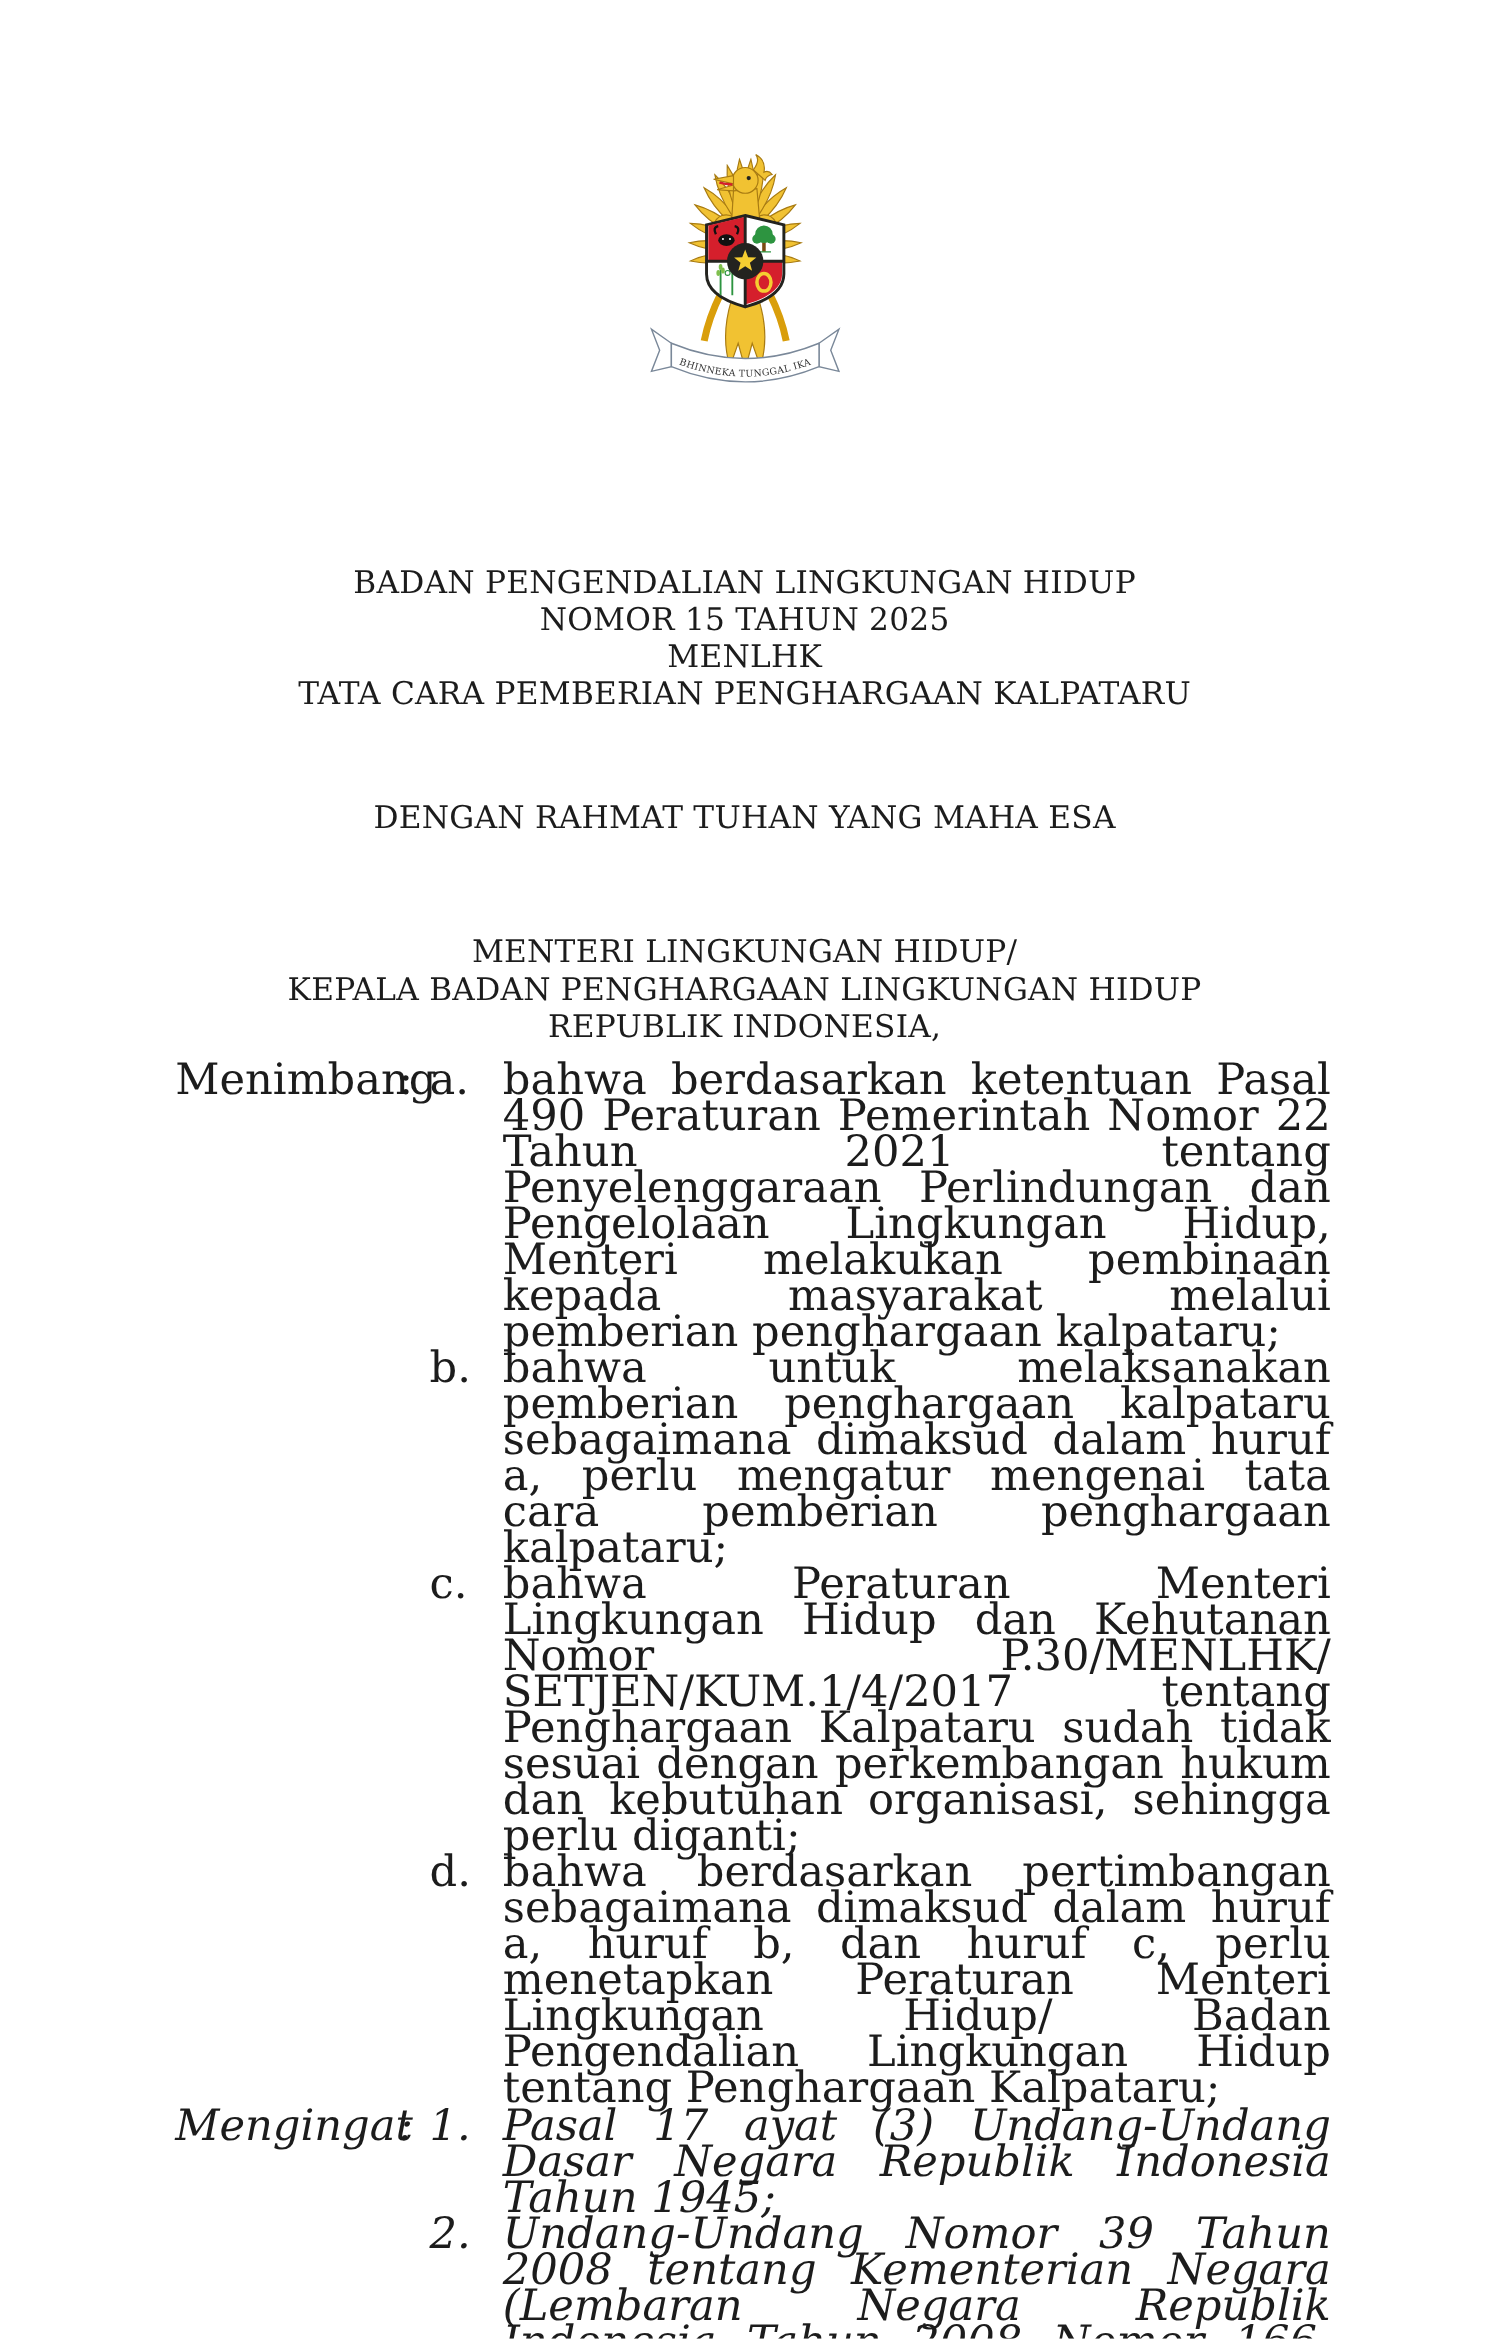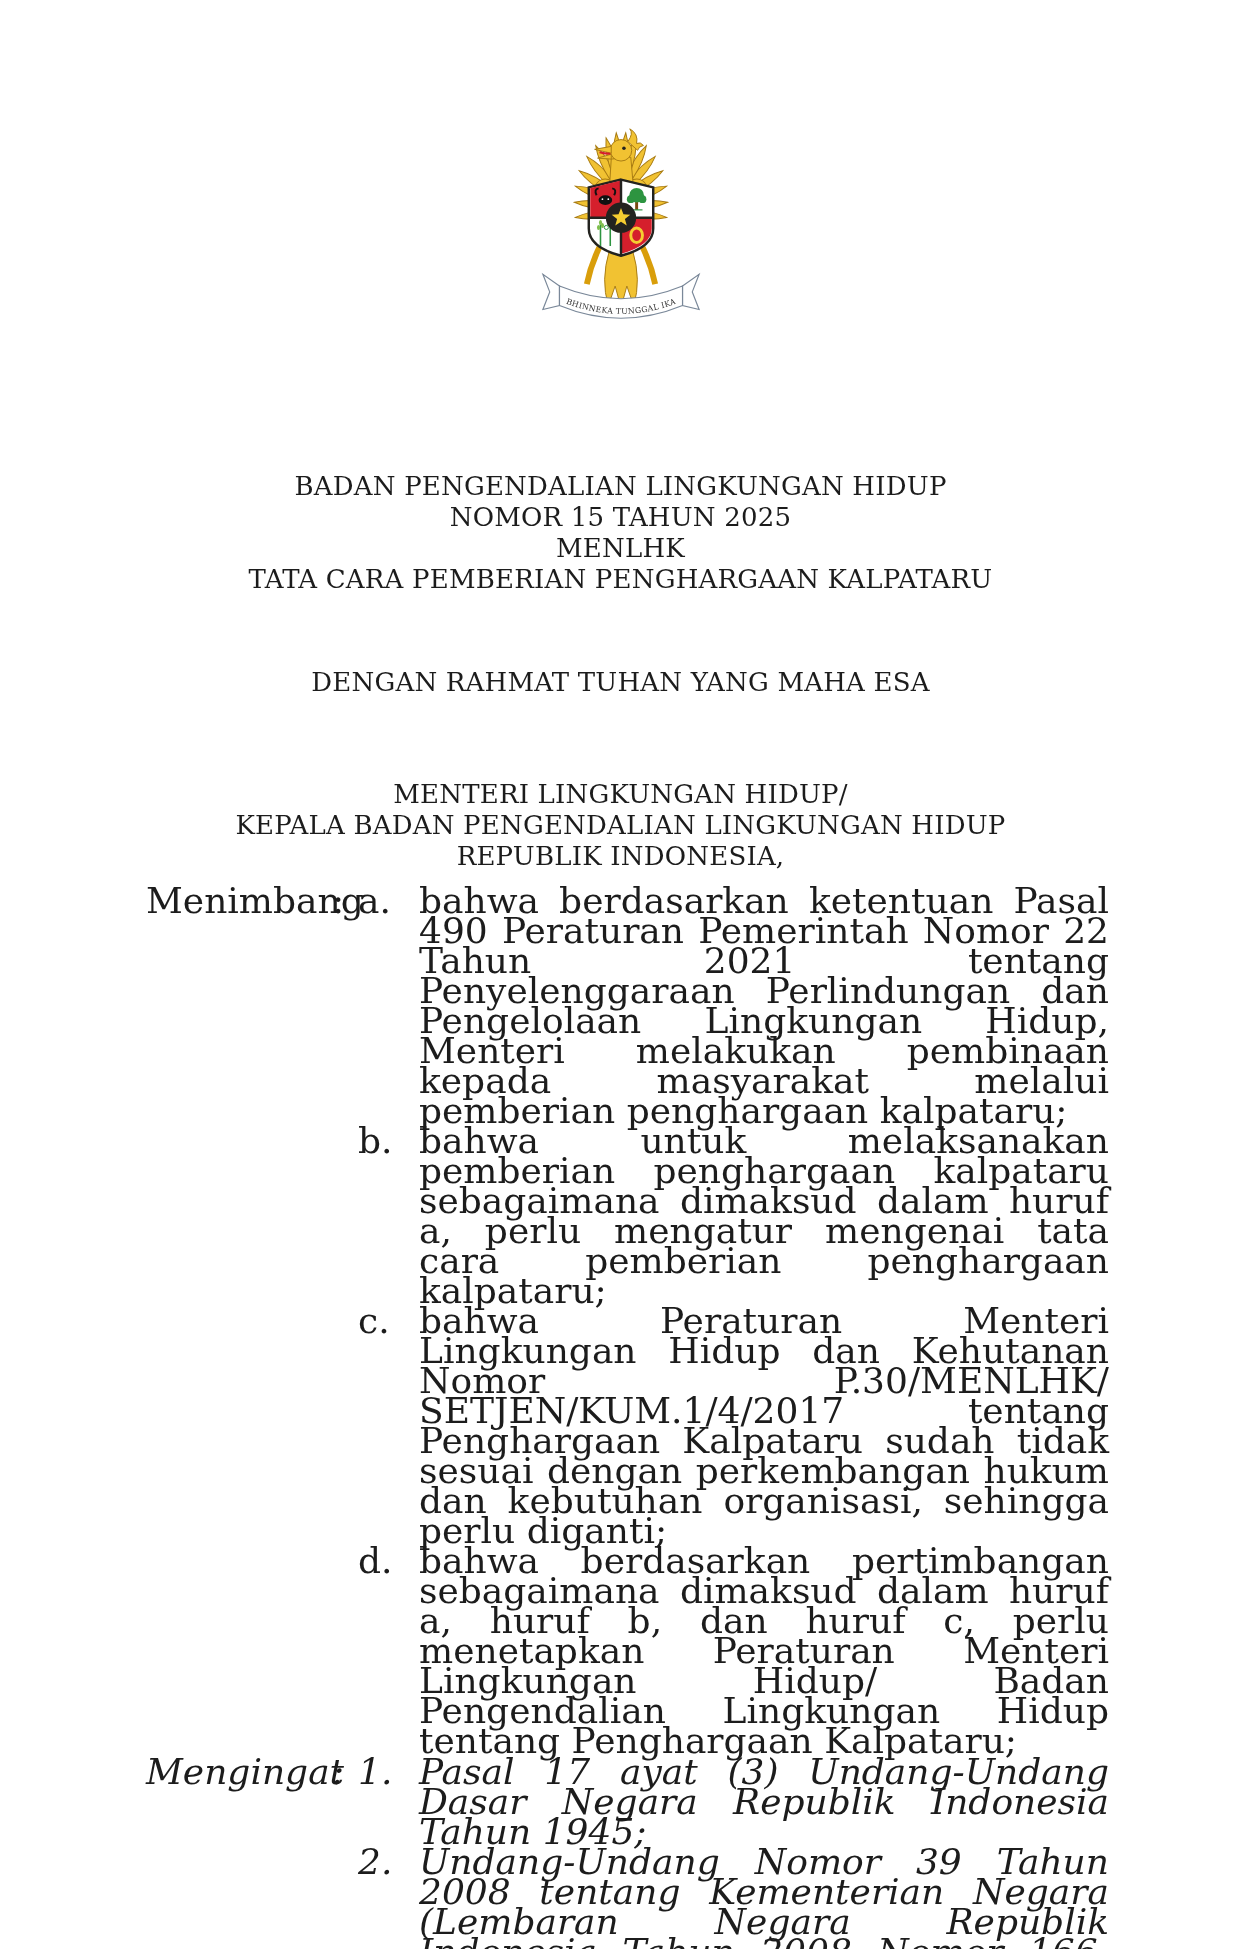--- a/index.html
+++ b/index.html
@@ -130,21 +130,21 @@
     <span class="tline">BADAN PENGENDALIAN LINGKUNGAN HIDUP</span>
     <span class="tline">NOMOR 15 TAHUN 2025</span>
     <span class="tline">MENLHK</span>
     <span class="tline">TATA CARA PEMBERIAN PENGHARGAAN KALPATARU</span>
   </div>
 
   <div class="invocation centered">DENGAN RAHMAT TUHAN YANG MAHA ESA</div>
 
   <div class="authority centered">
     <span class="aline">MENTERI LINGKUNGAN HIDUP/</span>
-    <span class="aline">KEPALA BADAN PENGENDALIAN LINGKUNGAN HIDUP</span>
+    <span class="aline">KEPALA BADAN PENGHARGAAN LINGKUNGAN HIDUP</span>
     <span class="aline">REPUBLIK INDONESIA,</span>
   </div>
 
   <div class="sections">
 
     <div class="section">
       <div class="sec-label">Menimbang</div>
       <div class="sec-colon">:</div>
       <div class="sec-items">
         <div class="item">

